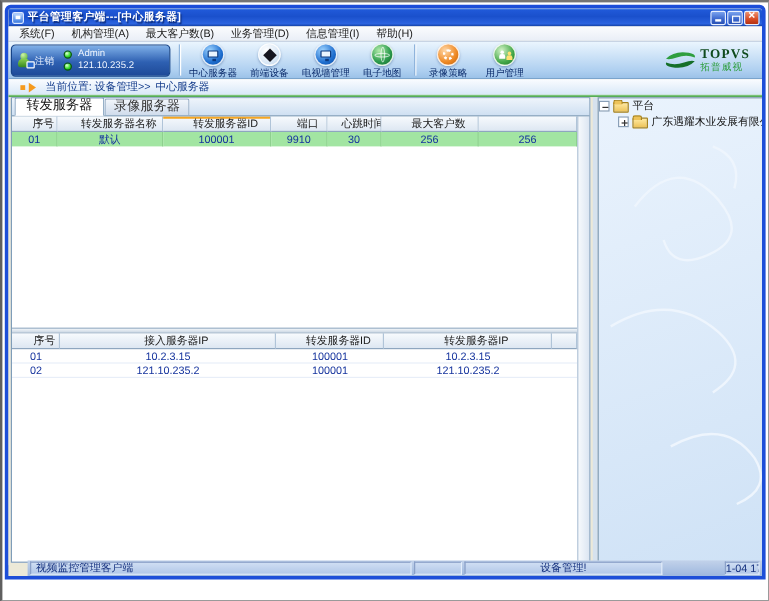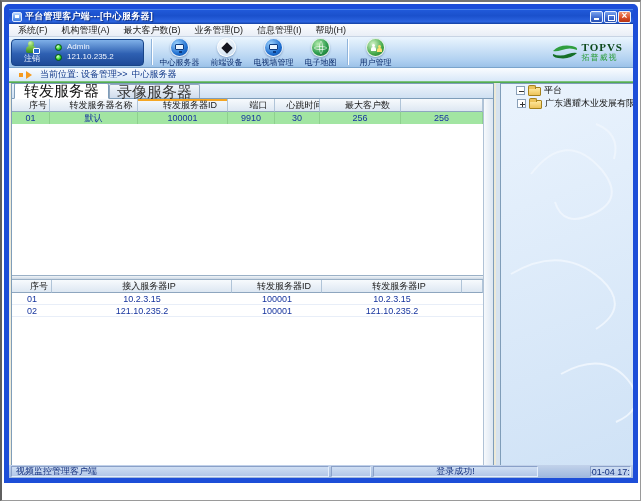--- a/index.html
+++ b/index.html
@@ -1,21 +1,21 @@
 <!DOCTYPE html>
 <html style="--led-green: #38dd2c; --row-highlight: #a2e5a2; --data-text: #16349e; --logo-green: #2f9e3f; --status-text: #14307e;"><head>
 <meta charset="utf-8">
 <style>
   html,body{margin:0;padding:0;background:#fff;}
   *{box-sizing:border-box;font-family:"Liberation Sans",sans-serif;}
   .screen{position:relative;width:641px;height:501px;background:#fff;overflow:hidden;
     border:1px solid #9a9a9a;border-left:2px solid #5f5f5f;border-top:2px solid #747474;}
   
   .window{position:absolute;left:2px;top:2px;width:634px;height:479px;
-    border:5px solid #1d4ed8;border-radius:5px 5px 0 0;background:#ece9d8;overflow:hidden;}
+    border:3px solid #1d4ed8;border-radius:5px 5px 0 0;background:#ece9d8;overflow:hidden;}
   
   .titlebar{height:15px;display:flex;align-items:center;padding:0 2px;
     background:linear-gradient(180deg,#5c96f0 0%,#2059d8 10%,#1a50cc 45%,#2c64e0 85%,#123e9e 100%);}
   .appicon{width:10px;height:10px;margin:0 3px 0 1px;border-radius:2px;
     background:linear-gradient(#bcd8ff,#3a7ae0);border:1px solid #dce8ff;position:relative;}
   .appicon::after{content:"";position:absolute;left:2px;top:2px;width:4px;height:3px;background:#fff;}
   .titletext{color:#fff;font-size:9px;font-weight:bold;letter-spacing:.3px;
     text-shadow:1px 1px 1px #0a2a7a;flex:1;white-space:nowrap;overflow:hidden;}
   .wbtns{display:flex;gap:1px;}
   .wbtn{position:relative;width:13px;height:12px;border-radius:2px;border:1px solid #e8f0ff;
@@ -27,21 +27,21 @@
     color:#fff;font-size:10px;font-weight:bold;}
   
   .menubar{height:13px;display:flex;align-items:center;background:linear-gradient(#fbfcfe,#e9eef6);
     border-bottom:1px solid #c8d4e4;padding-left:2px;}
   .menu-item{font-size:9px;color:#1a1a1a;padding:0 7px;line-height:12px;cursor:default;}
   
   .toolbar{height:31px;display:flex;align-items:center;
     background:linear-gradient(#eaf5fe,#aecff0 80%,#9cc2e8);border-bottom:1px solid #7aa4cc;padding:0 2px;}
   .logout-panel{width:133px;height:27px;border-radius:4px;border:1px solid #174488;margin-right:4px;
     background:linear-gradient(#7fb0e8,#2e60b2 55%,#1e4a98);display:flex;align-items:center;padding:1px 3px;}
-  .logout-btn{width:34px;display:flex;flex-direction:column;align-items:center;cursor:pointer;}
+  .logout-btn{width:34px;display:flex;align-items:center;cursor:pointer;}
   .pi{position:relative;width:16px;height:13px;}
   .pi .head{position:absolute;left:4px;top:0;width:6px;height:6px;border-radius:50%;
     background:radial-gradient(circle at 35% 30%,#cff5a8,#49a829);}
   .pi .body{position:absolute;left:2px;top:5px;width:10px;height:7px;border-radius:4px 4px 2px 2px;
     background:linear-gradient(#8ad050,#35871e);}
   .pi .mon{position:absolute;right:0;bottom:0;width:7px;height:6px;background:#2a6ad0;
     border:1px solid #fff;border-radius:1px;}
   .logout-lbl{font-size:8px;color:#eaf2ff;line-height:9px;}
   .ledcol{display:flex;flex-direction:column;gap:3px;margin:0 5px 0 6px;}
   .led{width:7px;height:7px;border-radius:50%;border:1px solid #0a5a0a;
@@ -83,21 +83,21 @@
     background:linear-gradient(#fafcff,#d8e8f8);}
   .arrbar{width:4px;height:4px;background:#f59a1e;}
   .arr{width:0;height:0;border:4px solid transparent;border-left:6px solid #f59a1e;margin-left:-1px;}
   .loc-txt{font-size:9px;color:#123a8a;}
   .greenline{height:2px;background:linear-gradient(#8fd08f,#3f9e3f);}
   
   .main{position:relative;height:390px;background:#ece9d8;}
   .content{position:absolute;left:2px;top:0;width:483px;height:388px;border:1px solid #7f9db9;background:#fff;}
   .tabstrip{position:relative;height:15px;background:linear-gradient(#eef4fb,#cfe0f2);
     border-bottom:1px solid #7f9db9;display:flex;align-items:flex-end;padding-left:2px;z-index:1;}
-  .tab{font-size:15px;line-height:11px;cursor:pointer;}
+  .tab{font-size:11px;line-height:11px;cursor:pointer;}
   .tab.active{position:relative;top:1px;background:#fff;border:1px solid #7f9db9;border-bottom:1px solid #fff;
     border-radius:2px 2px 0 0;padding:1px 9px 2px;color:#111;z-index:2;}
   .tab.idle{position:relative;top:0;background:linear-gradient(#f2f6fb,#d0dcec);border:1px solid #93a8c0;
     border-bottom:none;border-radius:2px 2px 0 0;padding:1px 7px;color:#333;}
   .vscroll{position:absolute;top:15px;right:0;bottom:0;width:10px;border-left:1px solid #b0c2d6;
     background:linear-gradient(90deg,#f6f9fc,#dce6f2);}
   .panes{position:absolute;top:15px;left:0;right:10px;bottom:0;display:flex;flex-direction:column;}
   .sec-top{height:176px;}
   .h-split{height:5px;background:linear-gradient(#f0f4f8,#ccd8e4);border-top:1px solid #9ab0c6;border-bottom:1px solid #9ab0c6;cursor:row-resize;}
   .sec-bottom{flex:1;}
@@ -112,32 +112,32 @@
   .trow.selected .td{background:var(--row-highlight);border-right:1px solid #8ed08e;}
   .trow.plain{border-bottom:1px solid #e8eef8;}
   .ft .c0{width:38px;}.ft .c1{width:88px;}.ft .c2{width:90px;}.ft .c3{width:47px;}
   .ft .c4{width:45px;}.ft .c5{width:81px;}.ft .c6{flex:1;}
   .at .c0{width:40px;}.at .c1{width:180px;}.at .c2{width:90px;}.at .c3{width:140px;}.at .c4{flex:1;}
   .v-split{position:absolute;left:487px;top:0;width:4px;height:388px;background:#d6e2ee;cursor:col-resize;}
   
   .tree{position:absolute;left:491px;top:0;width:139px;height:388px;border:1px solid #7f9db9;
     background:linear-gradient(160deg,#eaf3fd,#cfe2f6);overflow:hidden;}
   .tree svg.deco{position:absolute;left:0;top:0;pointer-events:none;}
-  .tnode{position:relative;display:flex;align-items:center;gap:3px;height:13px;padding-left:15px;z-index:1;}
+  .tnode{position:relative;display:flex;align-items:center;gap:3px;height:13px;padding-left:0;z-index:1;}
   .tnode.child{padding-left:16px;}
   .exp{width:9px;height:9px;background:#fff;border:1px solid #8aa0b8;position:relative;flex:none;cursor:pointer;}
   .exp::before{content:"";position:absolute;left:2px;top:4px;width:5px;height:1px;background:#333;}
   .exp.plus::after{content:"";position:absolute;left:4px;top:2px;width:1px;height:5px;background:#333;}
   .folder{position:relative;width:13px;height:9px;margin-top:2px;flex:none;
     background:linear-gradient(#ffe9a0,#edc35a);border:1px solid #a5811c;border-radius:1px;}
   .folder::before{content:"";position:absolute;top:-3px;left:-1px;width:6px;height:3px;
     background:#edc35a;border:1px solid #a5811c;border-bottom:none;border-radius:2px 2px 0 0;}
   .tlabel{font-size:9px;color:#111;white-space:nowrap;cursor:pointer;}
   
-  .statusbar{position:absolute;left:0;right:0;bottom:0;height:13px;display:flex;gap:2px;
+  .statusbar{position:absolute;left:16px;right:0;bottom:0;height:13px;display:flex;gap:2px;
     background:linear-gradient(#c2d2ea,#9db7de);padding:1px 2px;align-items:stretch;}
   .sb-seg{border:1px solid;border-color:#8aa0c8 #e4eefb #e4eefb #8aa0c8;
     background:linear-gradient(#cfdef3,#b2c7e8);display:flex;align-items:center;justify-content:center;
     font-size:9px;color:var(--status-text);white-space:nowrap;overflow:hidden;}
   .sb-app{width:318px;justify-content:flex-start;padding-left:4px;}
   .sb-sp{width:40px;}
   .sb-msg{width:165px;}
   .sb-cpu{width:48px;margin-top:48px;}
   .sb-time{flex:1;}
 </style>
@@ -206,20 +206,26 @@
         <div class="tb-lbl">电视墙管理</div>
       </div>
       <div class="tool-btn">
         <div class="cir c-map">
             <div class="lat"></div>
             <div class="lon"></div>
           </div>
         <div class="tb-lbl">电子地图</div>
       </div>
       <div class="tb-sep"></div>
+      <div class="tool-btn">
+        <div class="cir c-rec">
+            <div class="gear"></div>
+          </div>
+        <div class="tb-lbl">录像策略</div>
+      </div>
       <div class="tool-btn">
         <div class="cir c-user">
             <div class="u1"></div>
             <div class="u2"></div>
           </div>
         <div class="tb-lbl">用户管理</div>
       </div>
 
       <div class="logo">
         <svg width="26" height="17" viewBox="0 0 26 17">
@@ -322,19 +328,19 @@
           <div class="exp plus"></div>
           <div class="folder"></div>
           <span class="tlabel">广东遇耀木业发展有限公司</span>
         </div>
       </div>
     </div>
 
     <div class="statusbar">
       <div class="sb-seg sb-app">视频监控管理客户端</div>
       <div class="sb-seg sb-sp"></div>
-      <div class="sb-seg sb-msg">登录成功!</div>
+      <div class="sb-seg sb-msg">设备管理!</div>
       <div class="sb-seg sb-cpu">CPU: 01%</div>
       <div class="sb-seg sb-time">2010-01-04 17:25:00</div>
     </div>
 
   </div>
 </div>
 
 </body></html>

